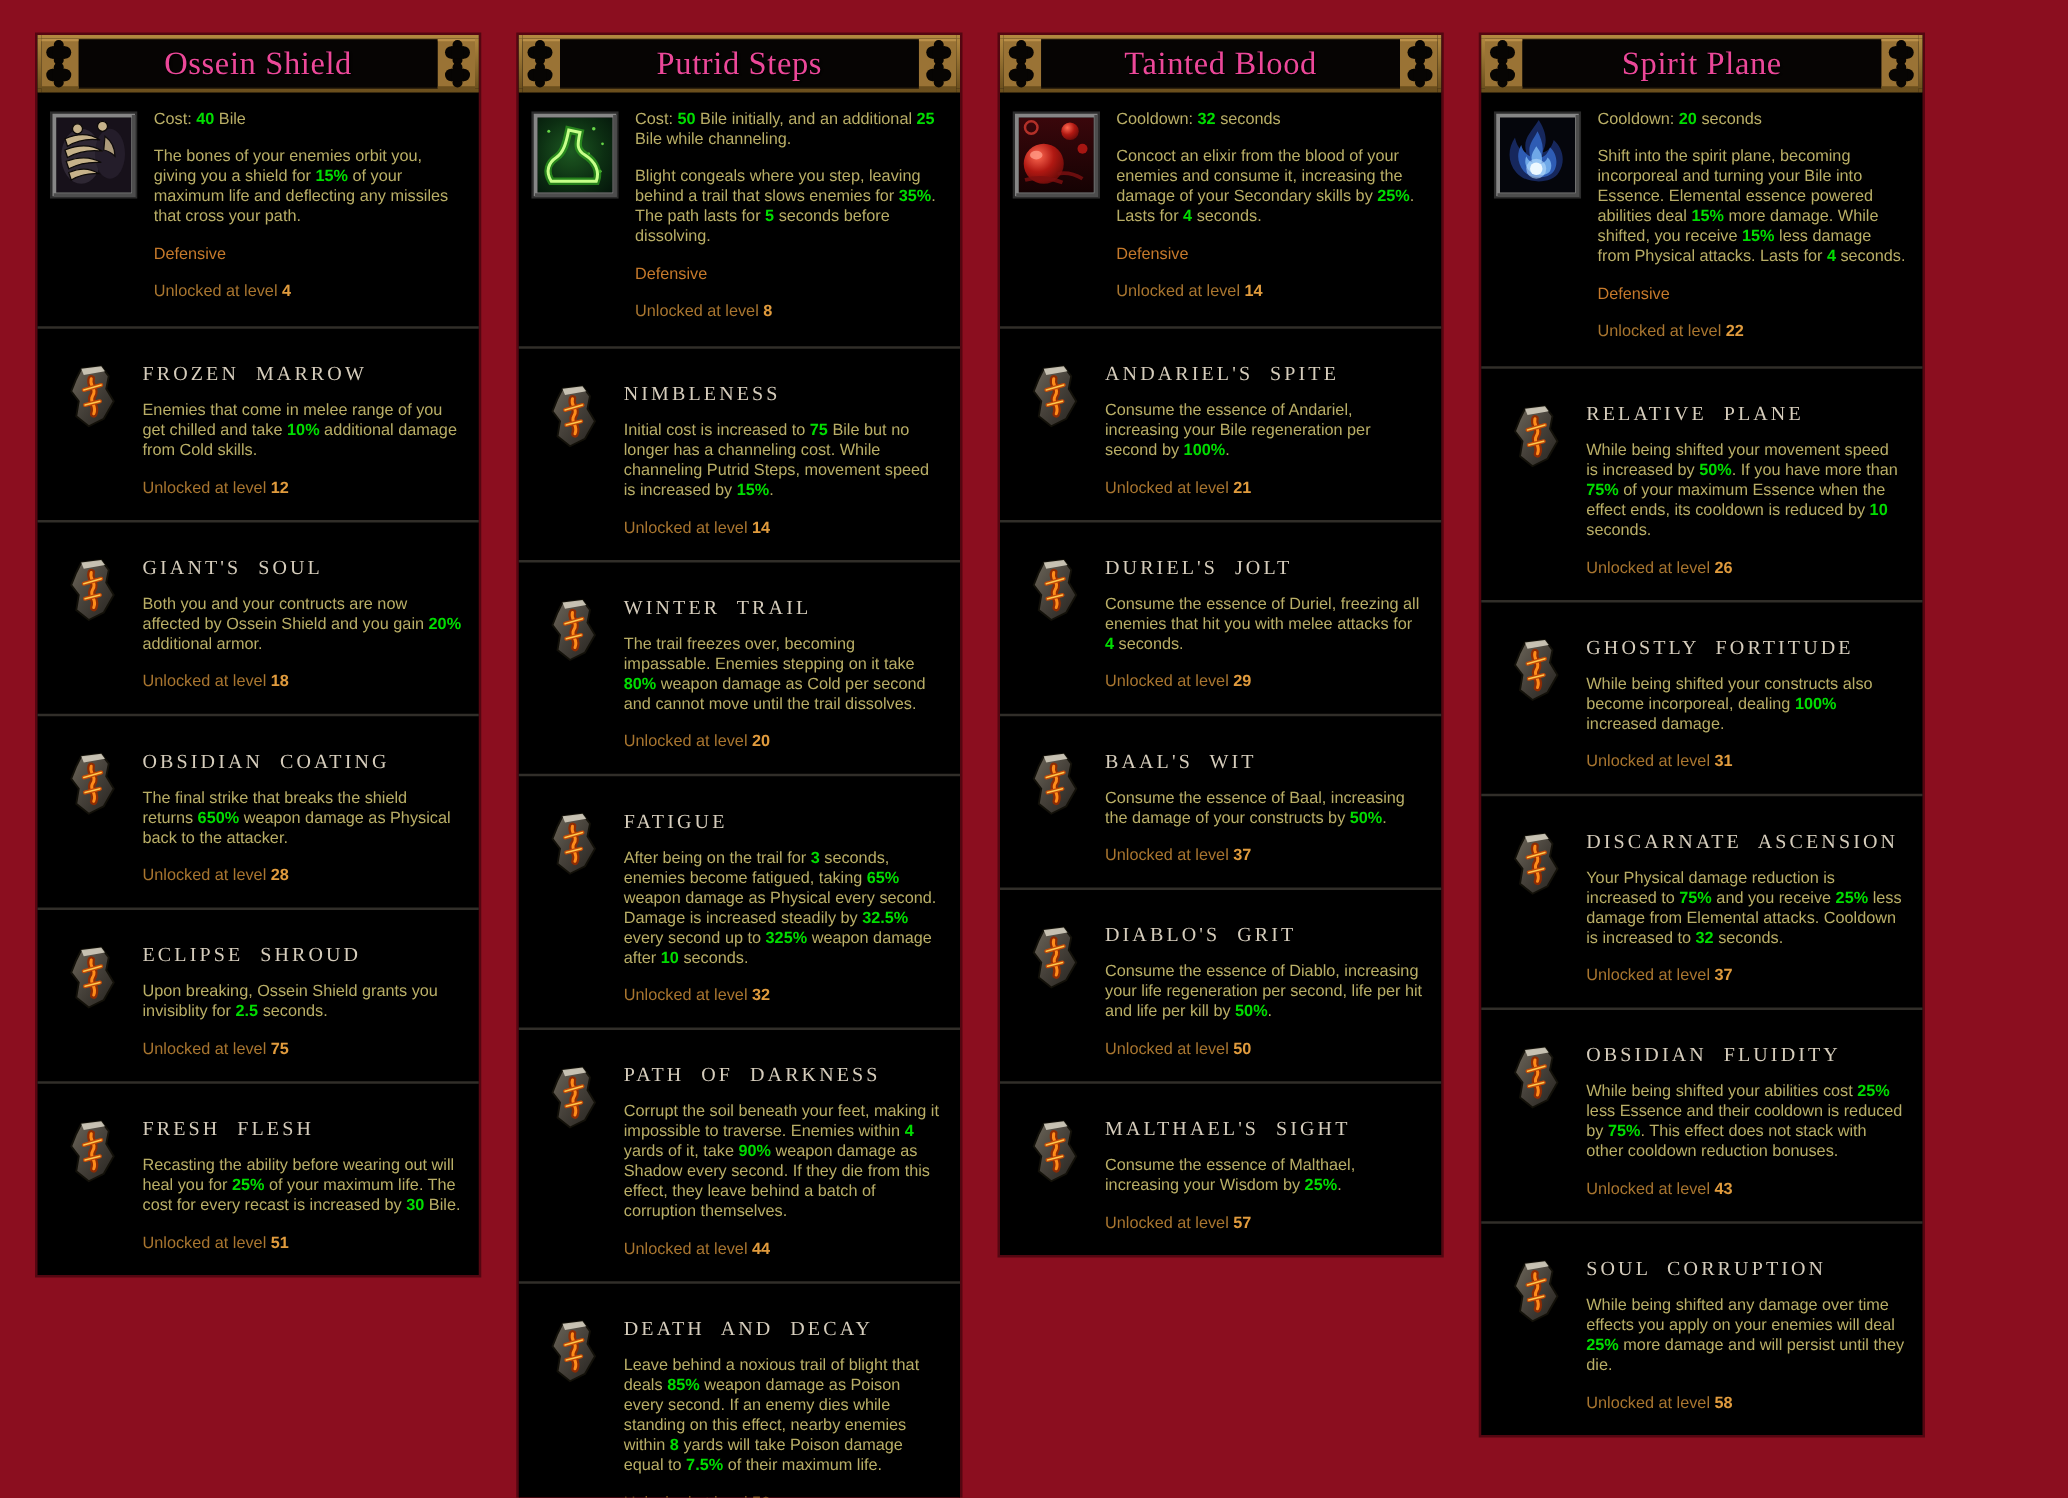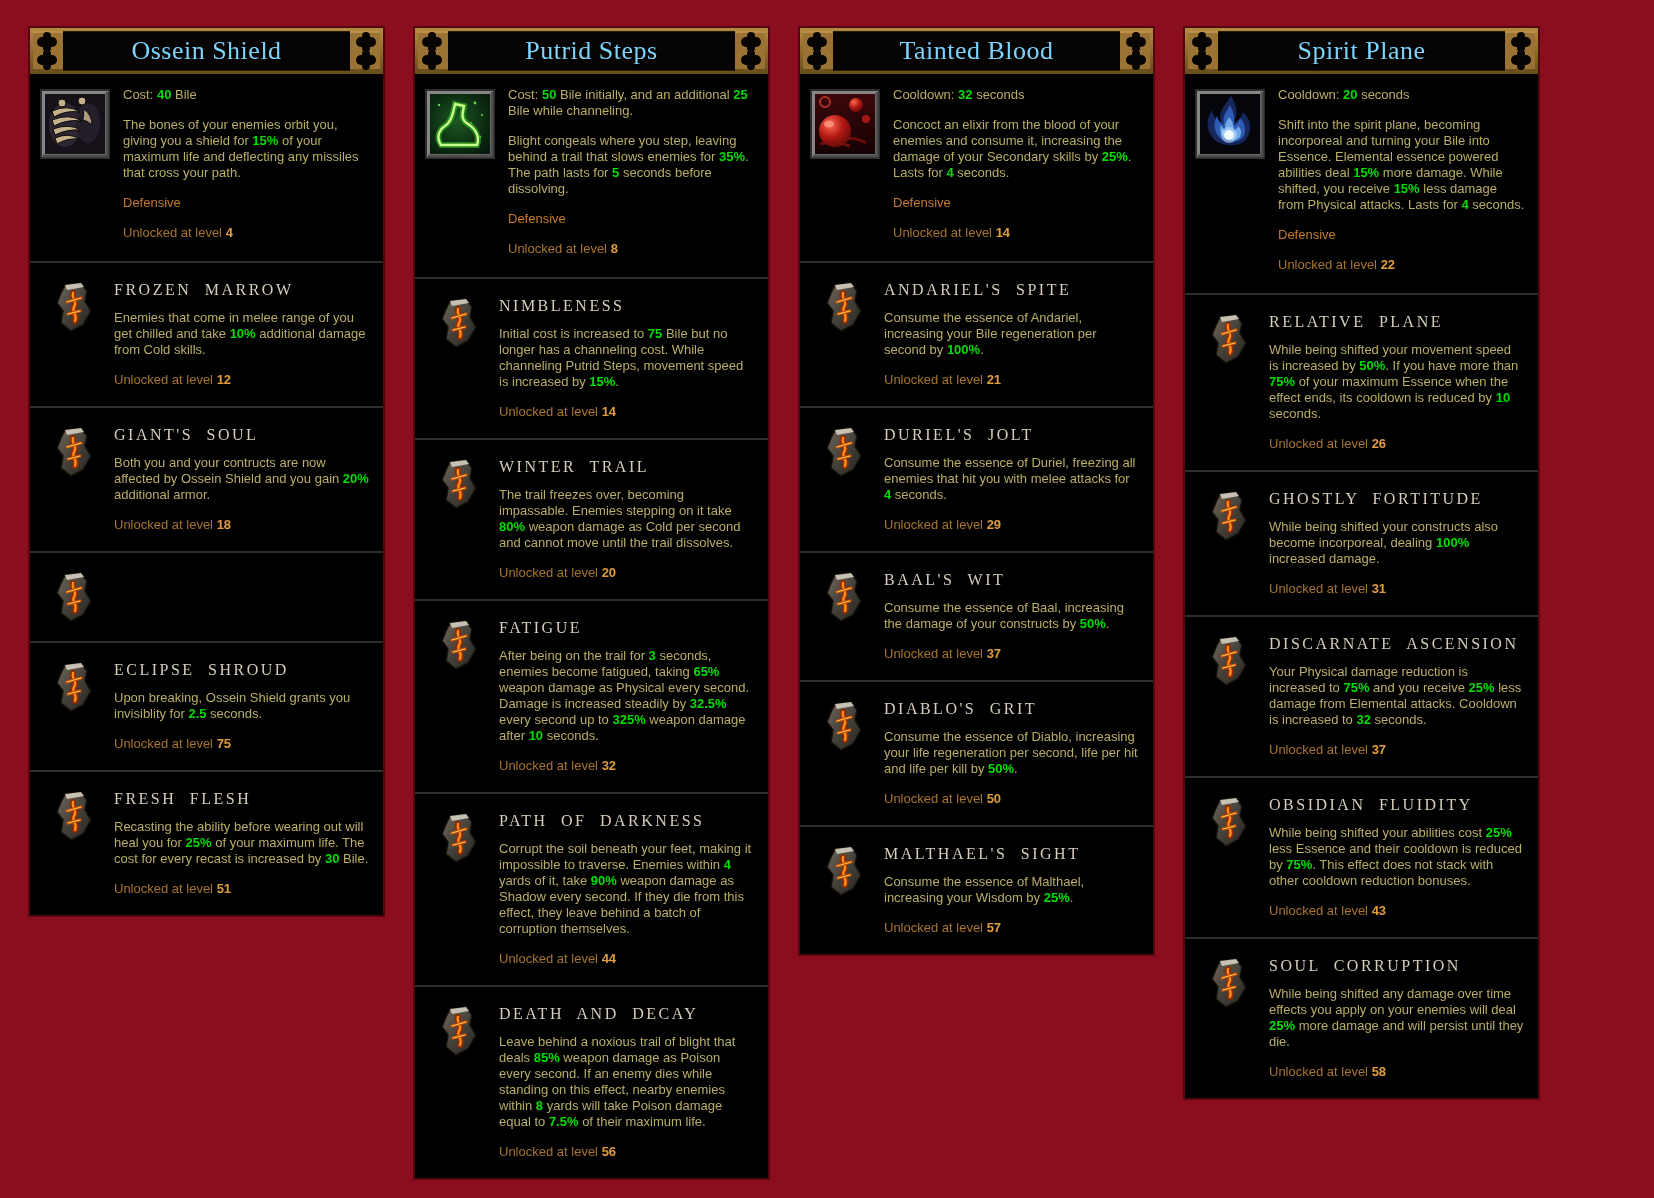--- a/index.html
+++ b/index.html
@@ -17,21 +17,21 @@
   }
   .panel-header{
     position:relative;height:40px;
     background:#060403;
     border:3px solid #96702f;
     border-image:linear-gradient(#b2883f,#6b4f1d) 1;
     box-shadow:inset 0 0 0 1px #241a0c;
     display:flex;align-items:center;justify-content:center;
   }
   .panel-title{
-    margin:0;color:#7dd3fc;
+    margin:0;color:#ec4899;
     font-family:"Liberation Serif", serif;
     font-size:26px;font-weight:400;letter-spacing:.5px;
     text-shadow:1px 1px 1px #000;
   }
   .deco{position:absolute;top:0;bottom:0;width:30px;display:block;}
   .deco-l{left:0;}
   .deco-r{right:0;transform:scaleX(-1);}
   .skill-main{
     display:flex;align-items:flex-start;
     padding:13px 12px 20px 10px;
@@ -43,21 +43,21 @@
     color:#b9ae66;font-size:13px;line-height:16px;
     margin:0 0 14px;
   }
   .hl{color:#00dd00;font-weight:bold;}
   .hl-gold{color:#e09b3d;font-weight:bold;}
   .category{color:#c5792b;font-size:13px;line-height:16px;margin:0 0 14px;}
   .unlock{color:#a8752f;font-size:13px;line-height:16px;margin:0;}
   .rune-row{
     display:flex;align-items:flex-start;
     border-top:2px solid #312e29;
-    padding:16px 14px 18px 16px;
+    padding:26px 14px 18px 16px;
   }
   .rune-icon{flex:none;width:56px;display:flex;justify-content:center;padding-top:2px;}
   .rune-text{margin-left:12px;flex:1;}
   .rune-name{
     margin:2px 0 11px;
     color:#d6cdbc;
     font-family:"Liberation Serif", serif;
     font-size:16px;font-weight:400;
     letter-spacing:2.5px;word-spacing:7px;
     text-shadow:1px 1px 0 #000;
@@ -190,20 +190,25 @@
               </linearGradient>
             </defs>
             <path d="M14 4 L30 2 L36 10 L34 20 L40 30 L32 44 L20 50 L10 42 L12 30 L6 22 L10 12 Z" fill="url(#stg)" stroke="#121009" stroke-width="1.5"></path>
             <path d="M14 4 L30 2 L33 6 L16 9 Z" fill="#d3cdbe" opacity="0.9"></path>
             <path d="M22 12 C20 18 27 20 23 26 C20 31 27 33 24 40" stroke="#8e2c04" stroke-width="6" fill="none" stroke-linecap="round"></path>
             <path d="M22 12 C20 18 27 20 23 26 C20 31 27 33 24 40" stroke="#ff8c1a" stroke-width="2.4" fill="none" stroke-linecap="round"></path>
             <path d="M16 21 L30 17 M17 33 L29 30" stroke="#c24a08" stroke-width="3.2" stroke-linecap="round"></path>
             <path d="M16 21 L30 17 M17 33 L29 30" stroke="#ffc84d" stroke-width="1.1" stroke-linecap="round"></path>
           </svg>
         </div>
+        <div class="rune-text">
+          <h3 class="rune-name">OBSIDIAN COATING</h3>
+          <p class="body-text">The final strike that breaks the shield returns <span class="hl">650%</span> weapon damage as Physical back to the attacker.</p>
+          <p class="unlock">Unlocked at level <span class="hl-gold">28</span></p>
+        </div>
       </div>
       <div class="rune-row">
         <div class="rune-icon">
           <svg width="46" height="52" viewBox="0 0 46 52">
             <defs>
               <linearGradient id="stg" x1="0" y1="0" x2="1" y2="1">
                 <stop offset="0" stop-color="#6e675a"></stop>
                 <stop offset="0.5" stop-color="#46413a"></stop>
                 <stop offset="1" stop-color="#26231f"></stop>
               </linearGradient>

